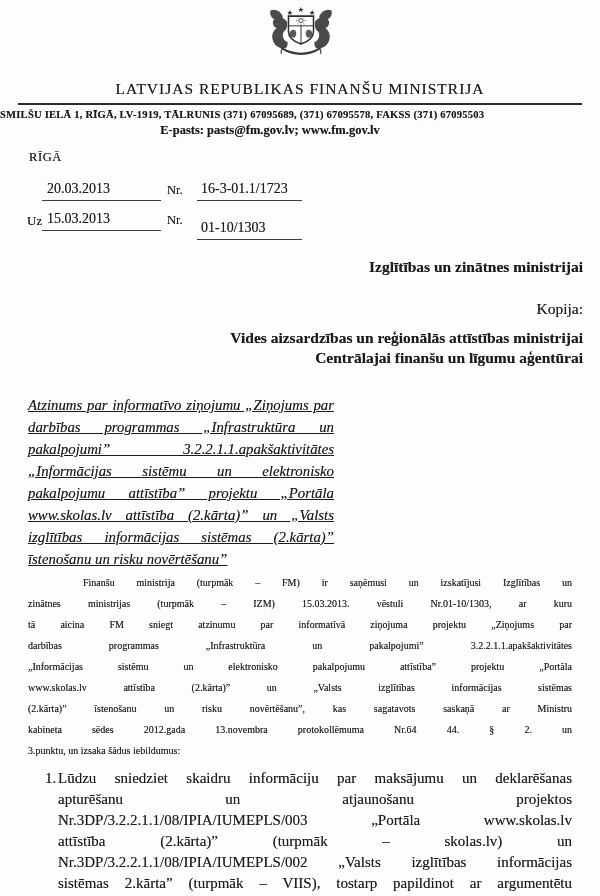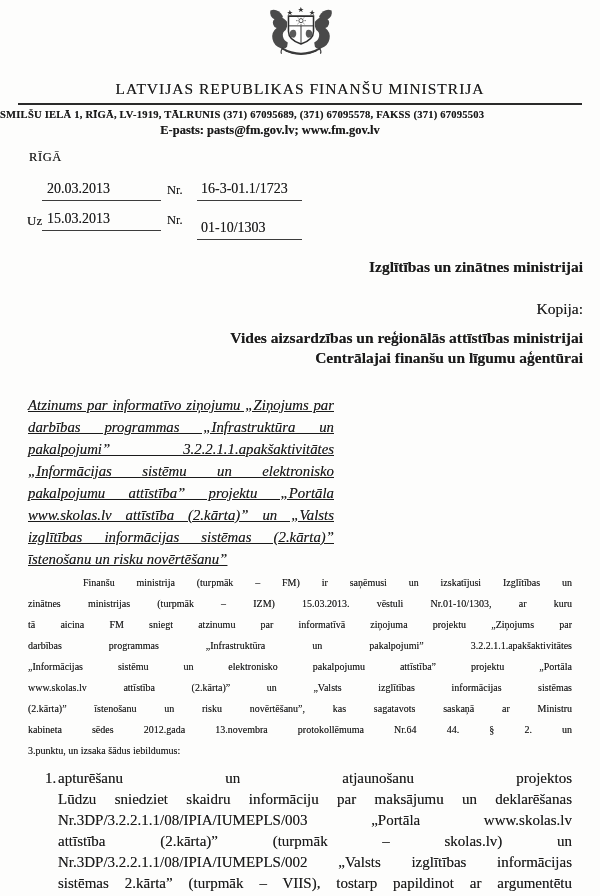--- a/index.html
+++ b/index.html
@@ -118,22 +118,22 @@
     <div class="jl">„Informācijas sistēmu un elektronisko pakalpojumu attīstība” projektu „Portāla</div>
     <div class="jl">www.skolas.lv attīstība (2.kārta)” un „Valsts izglītības informācijas sistēmas</div>
     <div class="jl">(2.kārta)” īstenošanu un risku novērtēšanu”, kas sagatavots saskaņā ar Ministru</div>
     <div class="jl">kabineta sēdes 2012.gada 13.novembra protokollēmuma Nr.64 44. § 2. un</div>
     <div class="ll">3.punktu, un izsaka šādus iebildumus:</div>
   </div>
 
   <div class="abs list">
     <span class="marker">1.</span>
     <div class="list-lines">
+      <div class="jl">Lūdzu sniedziet skaidru informāciju par maksājumu un deklarēšanas</div>
       <div class="jl">apturēšanu un atjaunošanu projektos</div>
-      <div class="jl">Lūdzu sniedziet skaidru informāciju par maksājumu un deklarēšanas</div>
       <div class="jl">Nr.3DP/3.2.2.1.1/08/IPIA/IUMEPLS/003 „Portāla www.skolas.lv</div>
       <div class="jl">attīstība (2.kārta)” (turpmāk – skolas.lv) un</div>
       <div class="jl">Nr.3DP/3.2.2.1.1/08/IPIA/IUMEPLS/002 „Valsts izglītības informācijas</div>
       <div class="jl">sistēmas 2.kārta” (turpmāk – VIIS), tostarp papildinot ar argumentētu</div>
     </div>
   </div>
 
 </div>
 
 </body></html>

